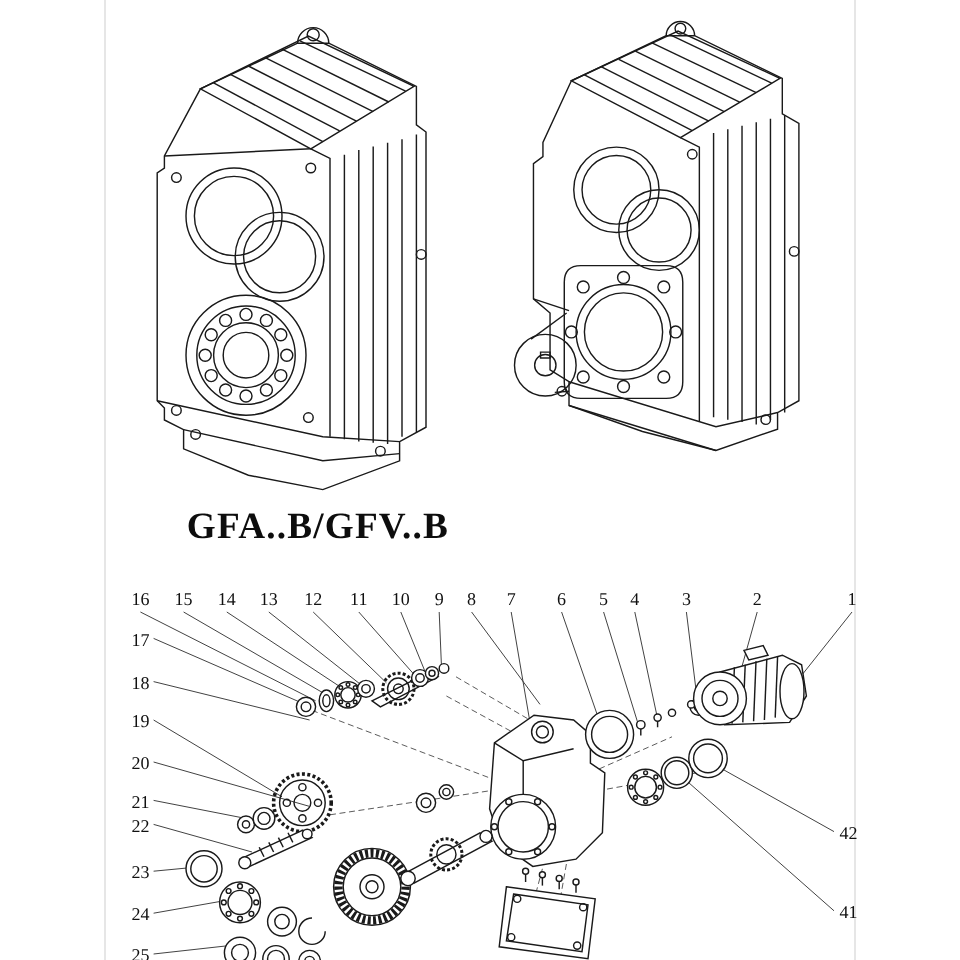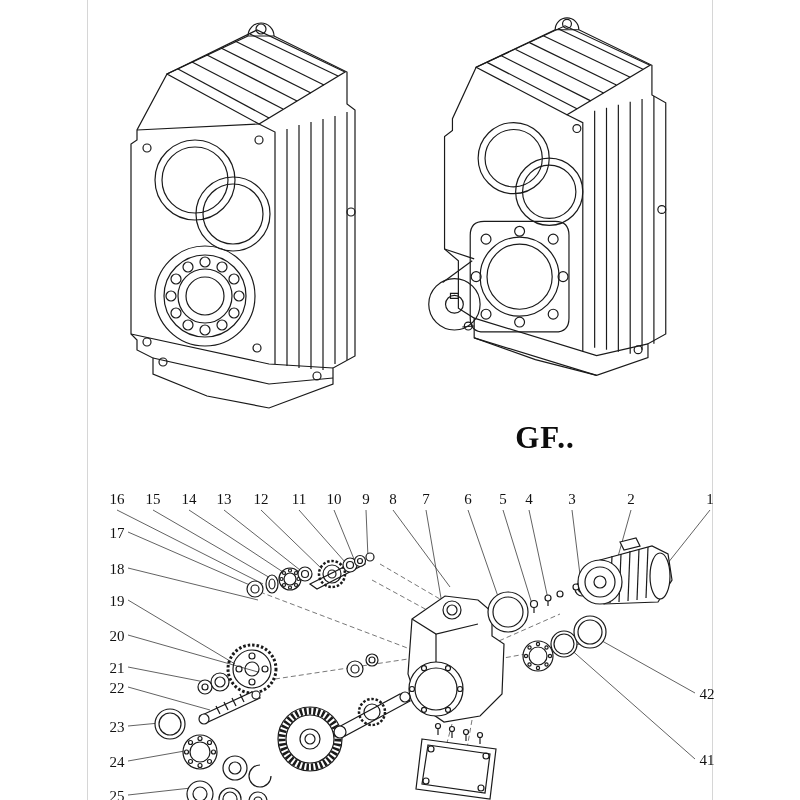--- a/index.html
+++ b/index.html
@@ -174,21 +174,21 @@
           <path d="M56 330 L180 368"></path>
           <circle cx="50" cy="318" r="4"></circle>
             <circle cx="222" cy="342" r="4"></circle>
           <circle cx="160" cy="118" r="4"></circle>
             <circle cx="246" cy="200" r="4"></circle>
         </g>
       </g>
     </svg>
   </figure>
 
-  <div class="caption caption-right">GF..</div>
+  <div class="caption caption-left">GFA..B/GFV..B</div>
 
   <figure class="exploded-fig">
     <svg viewBox="0 0 630 328" preserveAspectRatio="xMidYMid meet">
 
       <g class="dash">
         <line x1="280" y1="80" x2="345" y2="118"></line>
         <line x1="272" y1="96" x2="338" y2="132"></line>
         <line x1="160" y1="108" x2="310" y2="165"></line>
         <line x1="175" y1="195" x2="308" y2="175"></line>
         <line x1="352" y1="240" x2="336" y2="300"></line>

